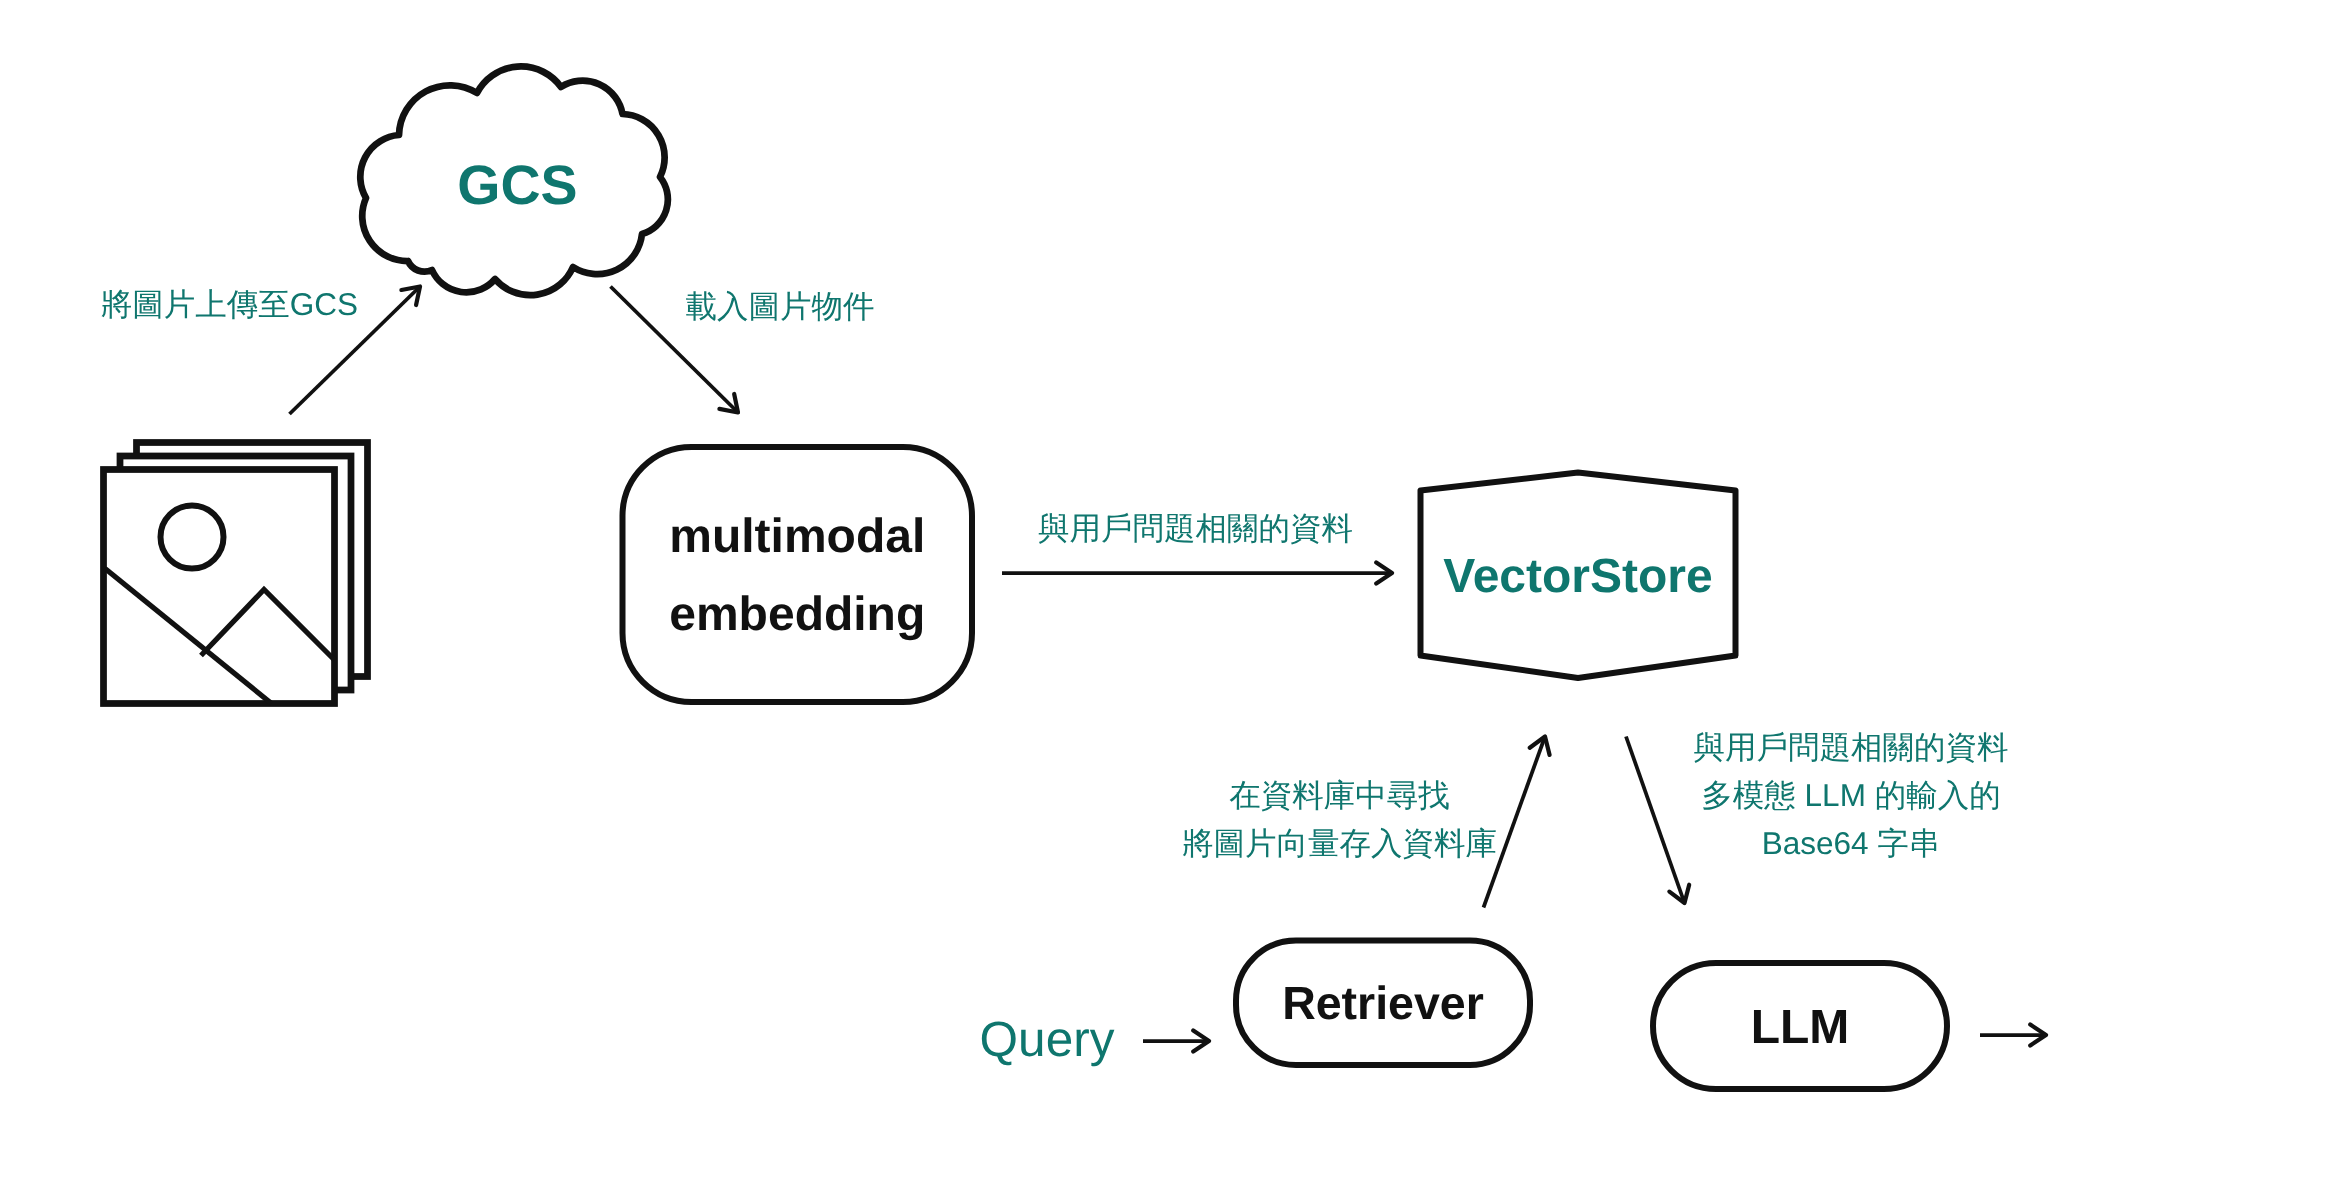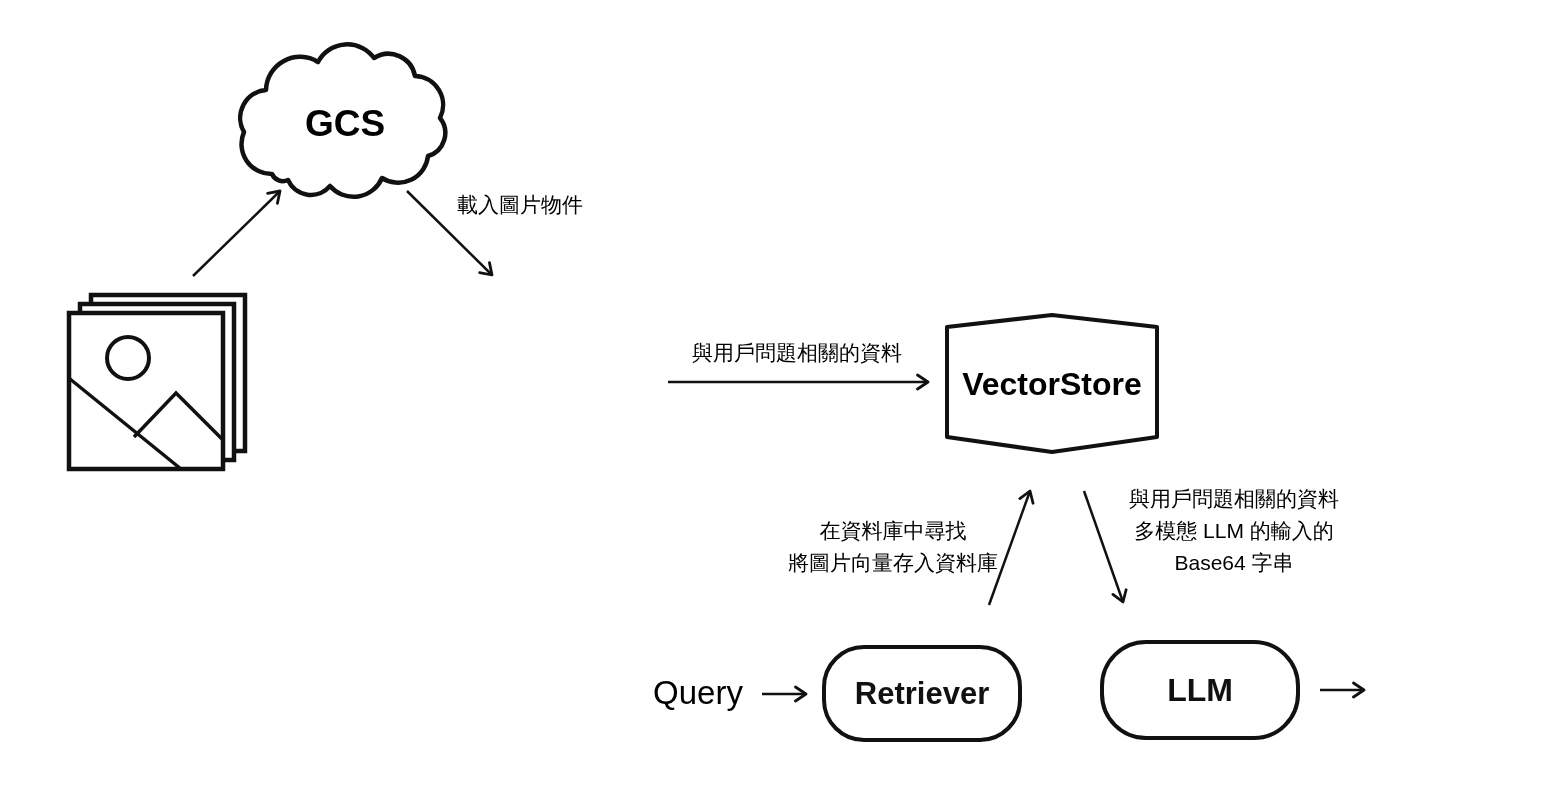--- a/index.html
+++ b/index.html
@@ -19,21 +19,21 @@
   #shapes {
     position: absolute;
     left: 0; top: 0;
     width: 1562px;
     height: 798px;
   }
   .label {
     position: absolute;
     transform: translate(-50%, -50%);
     white-space: nowrap;
-    color: #000000;
+    color: #0f766e;
   }
   .cjk {
     font-size: 21px;
     line-height: 32px;
     text-align: center;
     font-weight: 400;
   }
   .node-text {
     font-weight: 700;
     text-align: center;
@@ -52,29 +52,29 @@
     justify-content: center;
     box-sizing: border-box;
   }
   #embedding-box {
     left: 413px; top: 296px;
     width: 237px; height: 174px;
     border-radius: 48px;
   }
   #embedding-box .node-text { font-size: 32px; line-height: 52px; }
   #retriever-box {
-    left: 822px; top: 645px;
-    width: 200px; height: 97px;
+    left: 822px; top: 625px;
+    width: 200px; height: 87px;
     border-radius: 42px;
     align-items: center;
   }
   #retriever-box .node-text { font-size: 31px; }
   #llm-box {
     left: 1100px; top: 640px;
-    width: 200px; height: 100px;
+    width: 200px; height: 88px;
     border-radius: 46px;
   }
   #llm-box .node-text { font-size: 32px; }
   #gcs-label { left: 345px; top: 124px; font-size: 37px; }
   #vectorstore-label { left: 1052px; top: 384px; font-size: 32px; }
   #upload-label { left: 153px; top: 204px; }
   #load-label { left: 520px; top: 205px; }
   #store-label { left: 797px; top: 353px; }
   #search-label { left: 893px; top: 517px; margin-top: 30px; }
   #convert-label { left: 1234px; top: 531px; }
@@ -121,31 +121,36 @@
     <line x1="407" y1="191" x2="492" y2="275" stroke="#111111" stroke-width="2.5" marker-end="url(#arrowhead)"></line>
     <line x1="668" y1="382" x2="928" y2="382" stroke="#111111" stroke-width="2.5" marker-end="url(#arrowhead)"></line>
     <line x1="989" y1="605" x2="1030" y2="491" stroke="#111111" stroke-width="2.5" marker-end="url(#arrowhead)"></line>
     <line x1="1084" y1="491" x2="1123" y2="602" stroke="#111111" stroke-width="2.5" marker-end="url(#arrowhead)"></line>
     <line x1="762" y1="694" x2="806" y2="694" stroke="#111111" stroke-width="2.5" marker-end="url(#arrowhead)"></line>
     <line x1="1320" y1="690" x2="1364" y2="690" stroke="#111111" stroke-width="2.5" marker-end="url(#arrowhead)"></line>
   </svg>
 
   <div class="label node-text" id="gcs-label">GCS</div>
 
+  <div class="box" id="embedding-box">
+    <span class="node-text">multimodal</span>
+    <span class="node-text">embedding</span>
+  </div>
 
   <div class="label node-text" id="vectorstore-label">VectorStore</div>
 
   <div class="box" id="retriever-box">
     <span class="node-text">Retriever</span>
   </div>
 
   <div class="box" id="llm-box">
     <span class="node-text">LLM</span>
   </div>
 
+  <div class="label cjk" id="upload-label">將圖片上傳至GCS</div>
 
   <div class="label cjk" id="load-label">載入圖片物件</div>
 
   <div class="label cjk" id="store-label">與用戶問題相關的資料</div>
 
   <div class="label cjk" id="search-label">
     <div>在資料庫中尋找</div>
     <div>將圖片向量存入資料庫</div>
   </div>
 

